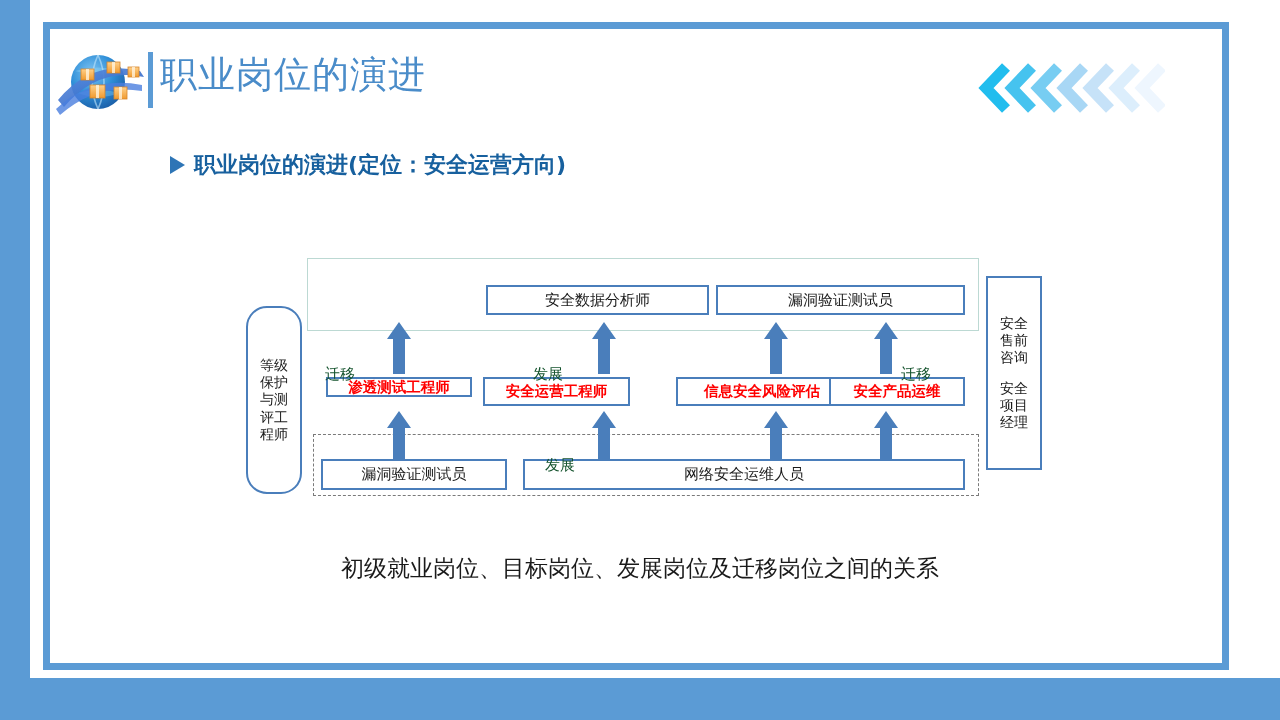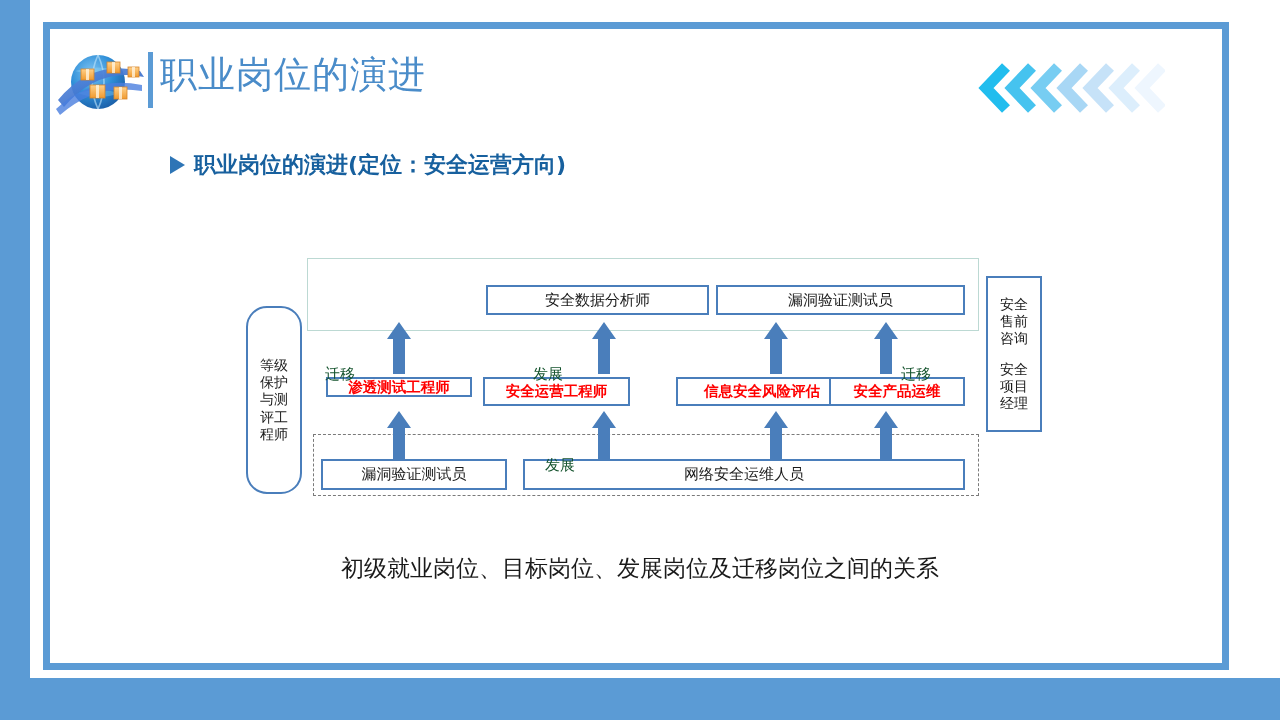--- a/index.html
+++ b/index.html
@@ -177,21 +177,21 @@
     <div class="grp-bottom"></div>
 
     <div class="sidebox" style="left:246px;top:306px;width:56px;height:188px;border-radius:21px;">
       <span class="seg">等级</span>
       <span class="seg">保护</span>
       <span class="seg">与测</span>
       <span class="seg">评工</span>
       <span class="seg">程师</span>
     </div>
 
-    <div class="sidebox" style="left:986px;top:276px;width:56px;height:156px;">
+    <div class="sidebox" style="left:986px;top:276px;width:56px;height:194px;">
       <span class="seg">安全</span>
       <span class="seg">售前</span>
       <span class="seg">咨询</span>
       <span class="gap"></span>
       <span class="seg">安全</span>
       <span class="seg">项目</span>
       <span class="seg">经理</span>
     </div>
 
     <div class="nbox" style="left:486px;top:285px;width:223px;height:30px;">安全数据分析师</div>

